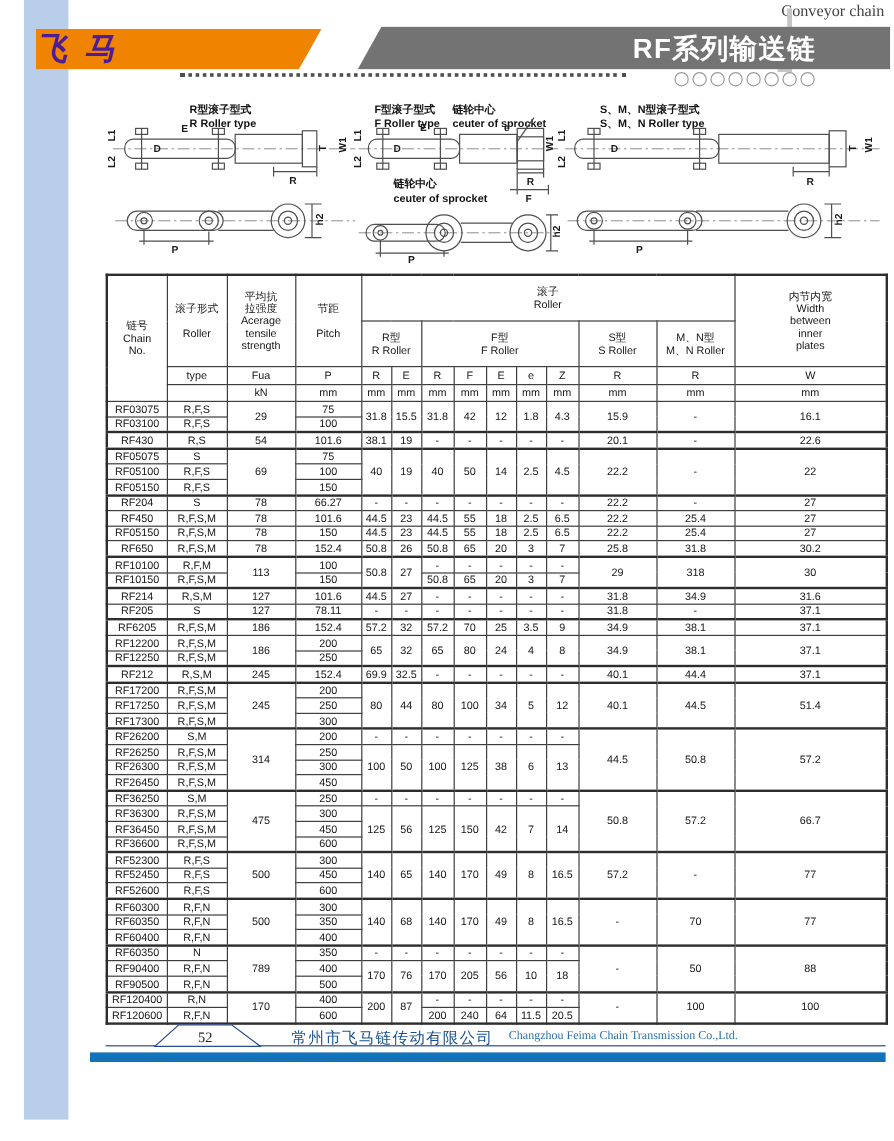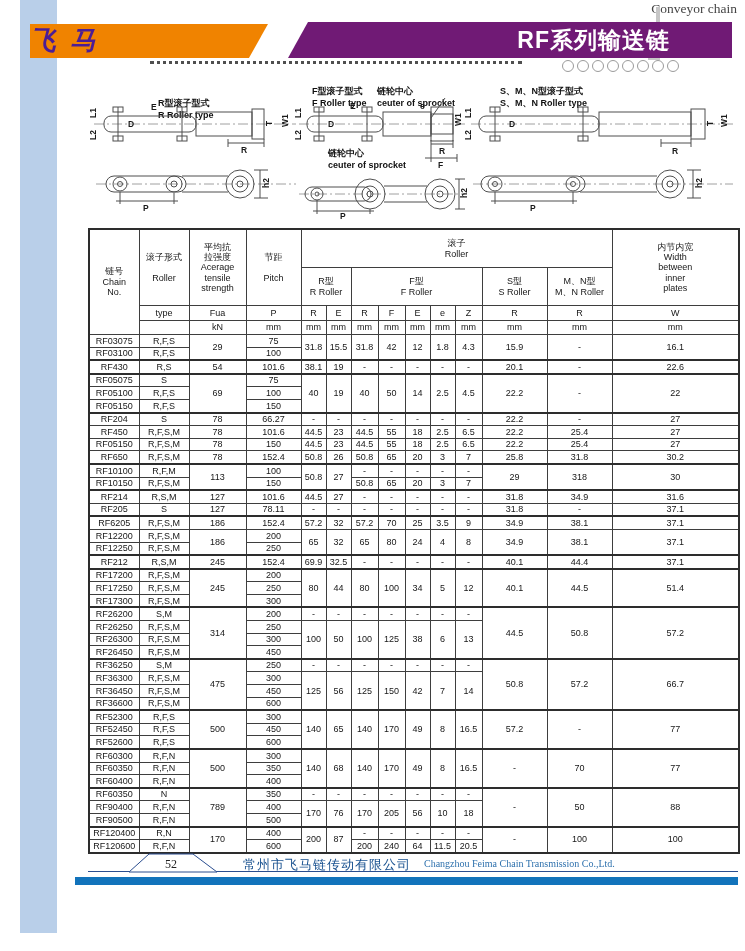--- a/index.html
+++ b/index.html
@@ -10,21 +10,21 @@
   
   .corner{position:absolute;top:1px;right:8px;font-family:"Liberation Serif",serif;
           font-size:13.5px;color:#454545;}
   .gray-tick{position:absolute;left:656px;top:7px;width:4px;height:53px;background:#c6c6c6;}
   .gray-tick-foot{position:absolute;left:648px;top:57px;width:10px;height:3px;background:#c6c6c6;}
   
   .brand-box{position:absolute;left:30px;top:24px;width:238px;height:34px;background:#f08300;
              clip-path:polygon(0 0,100% 0,92% 100%,0 100%);color:#4c1d95;
              font-family:"Liberation Serif",serif;font-style:italic;font-weight:bold;
              font-size:26px;line-height:33px;letter-spacing:14px;}
-  .title-bar{position:absolute;left:288px;top:22px;width:444px;height:36px;background:#701a75;
+  .title-bar{position:absolute;left:298px;top:22px;width:444px;height:36px;background:#737373;
              clip-path:polygon(4.5% 0,100% 0,100% 100%,0 100%);color:#fff;text-align:right;
              font-weight:bold;font-size:23px;line-height:36px;letter-spacing:1px;padding-right:0;}
   .title-bar span{display:inline-block;margin-right:62px;}
   .dotted{position:absolute;left:150px;top:61px;width:372px;height:0;border-top:3px dotted #4f4f4f;}
   .circles{position:absolute;left:562px;top:60px;display:flex;}
   .circles i{display:block;width:10px;height:10px;border:1.5px solid #9b9b9b;border-radius:50%;
              margin-right:3px;background:#fff;}
   
   .dcap{position:absolute;font-size:9px;font-weight:bold;color:#111;line-height:1.3;
         white-space:pre-line;}
@@ -75,21 +75,21 @@
     <i></i>
       <i></i>
       <i></i>
       <i></i>
       <i></i>
       <i></i>
       <i></i>
       <i></i>
   </div>
 
-  <div class="dcap" style="left:158px;top:98px;">R型滚子型式
+  <div class="dcap" style="left:158px;top:86px;">R型滚子型式
 R Roller type</div>
   <div class="dcap" style="left:312px;top:86px;">F型滚子型式
 F Roller type</div>
   <div class="dcap" style="left:377px;top:86px;">链轮中心
 ceuter of sprocket</div>
   <div class="dcap" style="left:500px;top:86px;">S、M、N型滚子型式
 S、M、N Roller type</div>
   <div class="dcap" style="left:328px;top:148px;">链轮中心
 ceuter of sprocket</div>
 

